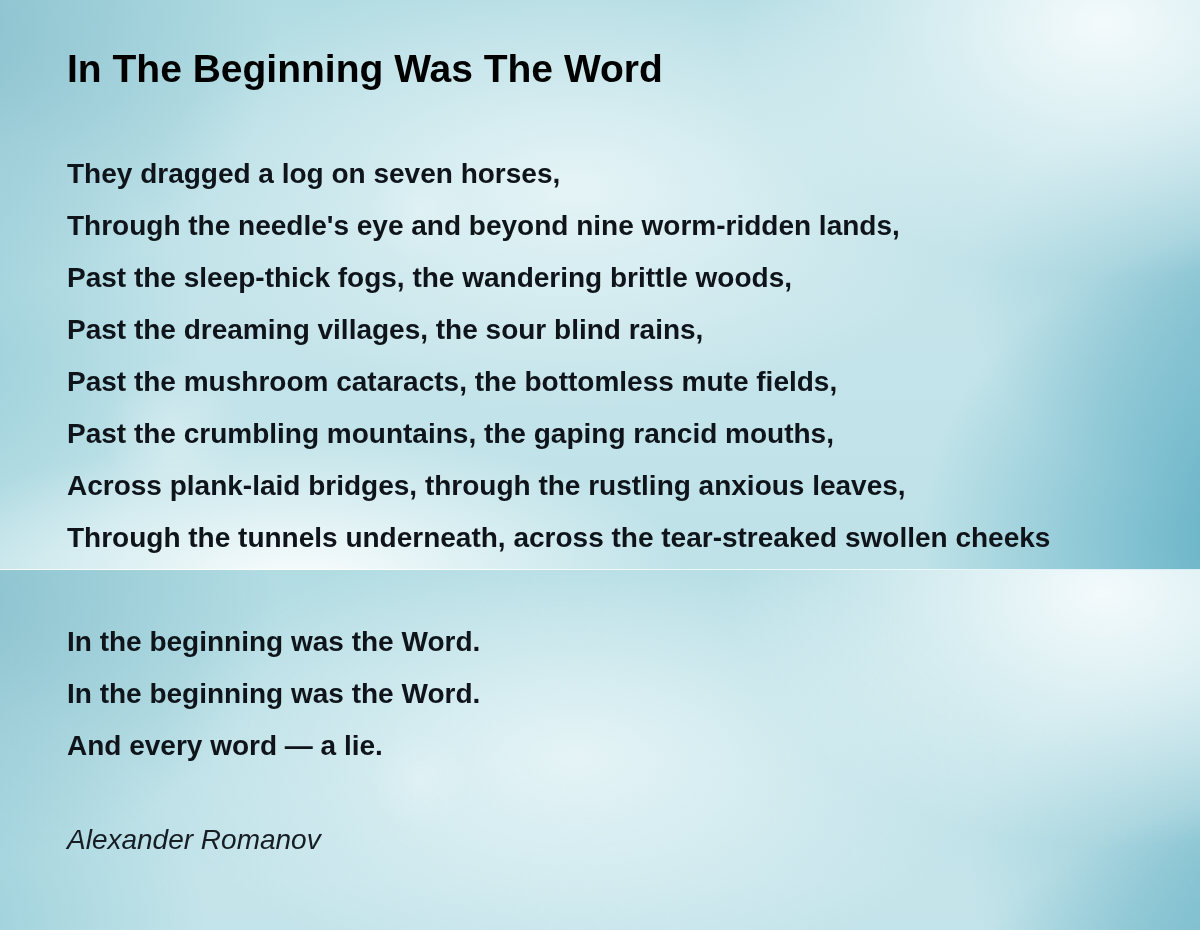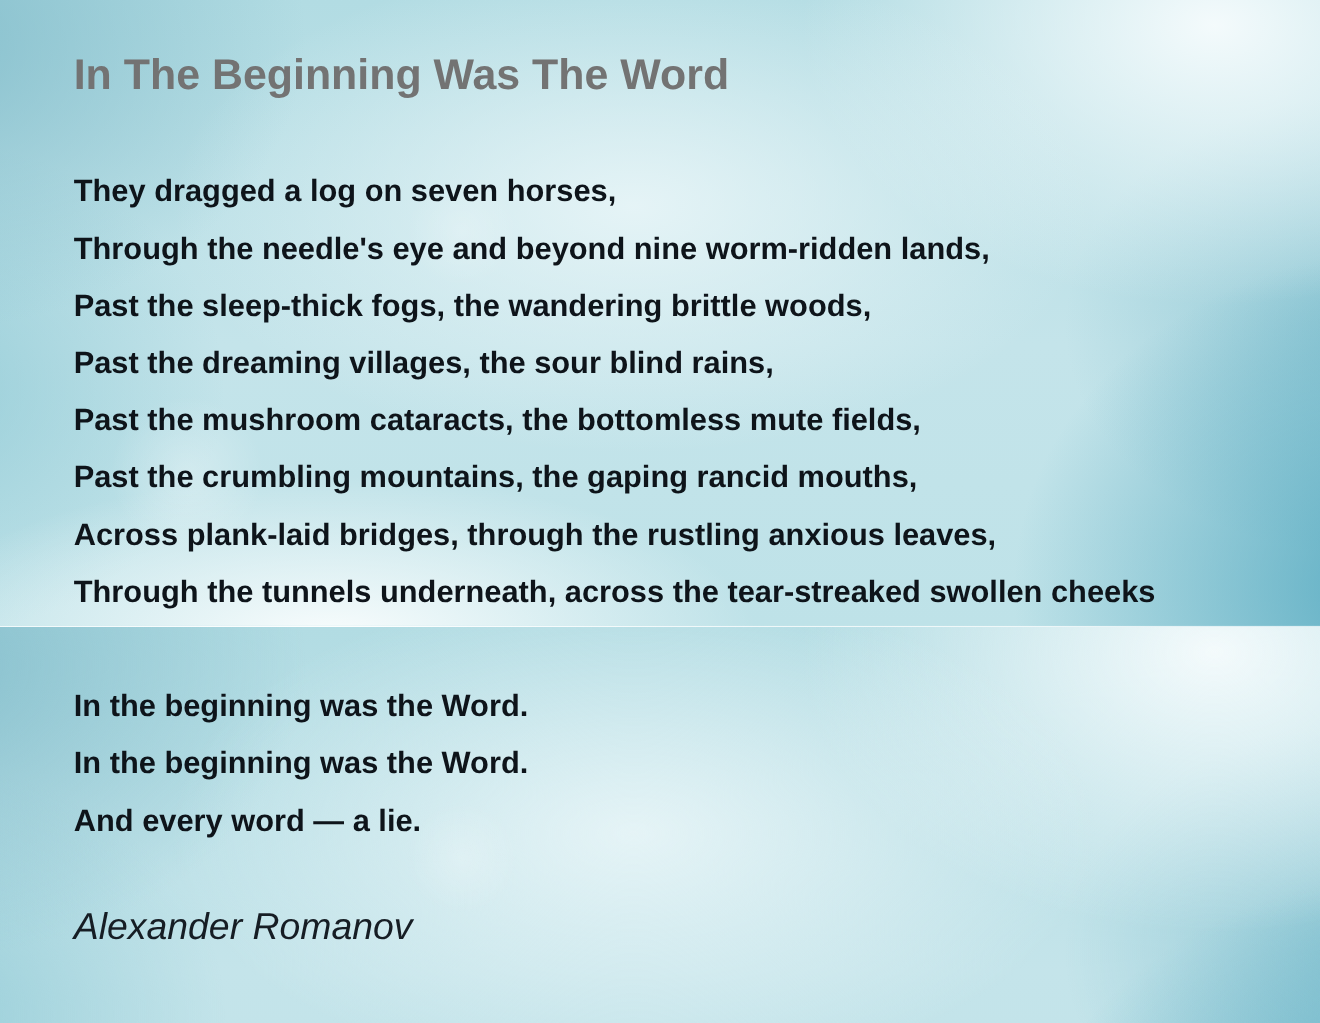--- a/index.html
+++ b/index.html
@@ -40,42 +40,42 @@
   .content {
     position: absolute;
     inset: 0;
   }
   .poem-title {
     position: absolute;
     top: 47px;
     left: 67px;
     font-size: 39px;
     font-weight: bold;
-    color: #737373;
+    color: #000000;
     white-space: nowrap;
   }
   .poem-body {
     position: absolute;
     top: 148px;
     left: 67px;
     width: 1400px; 
   }
   .stanza + .stanza { margin-top: 52px; }
   .poem-line {
     font-size: 28px;
     font-weight: bold;
     line-height: 52px;
     color: #0e141a;
     white-space: nowrap;
   }
   .poem-author {
     position: absolute;
     top: 824px;
     left: 67px;
-    font-size: 34px;
+    font-size: 28px;
     font-style: italic;
     font-weight: normal;
     color: #161d24;
     white-space: nowrap;
   }
 </style>
 </head>
 <body>
 
 <div class="page">

